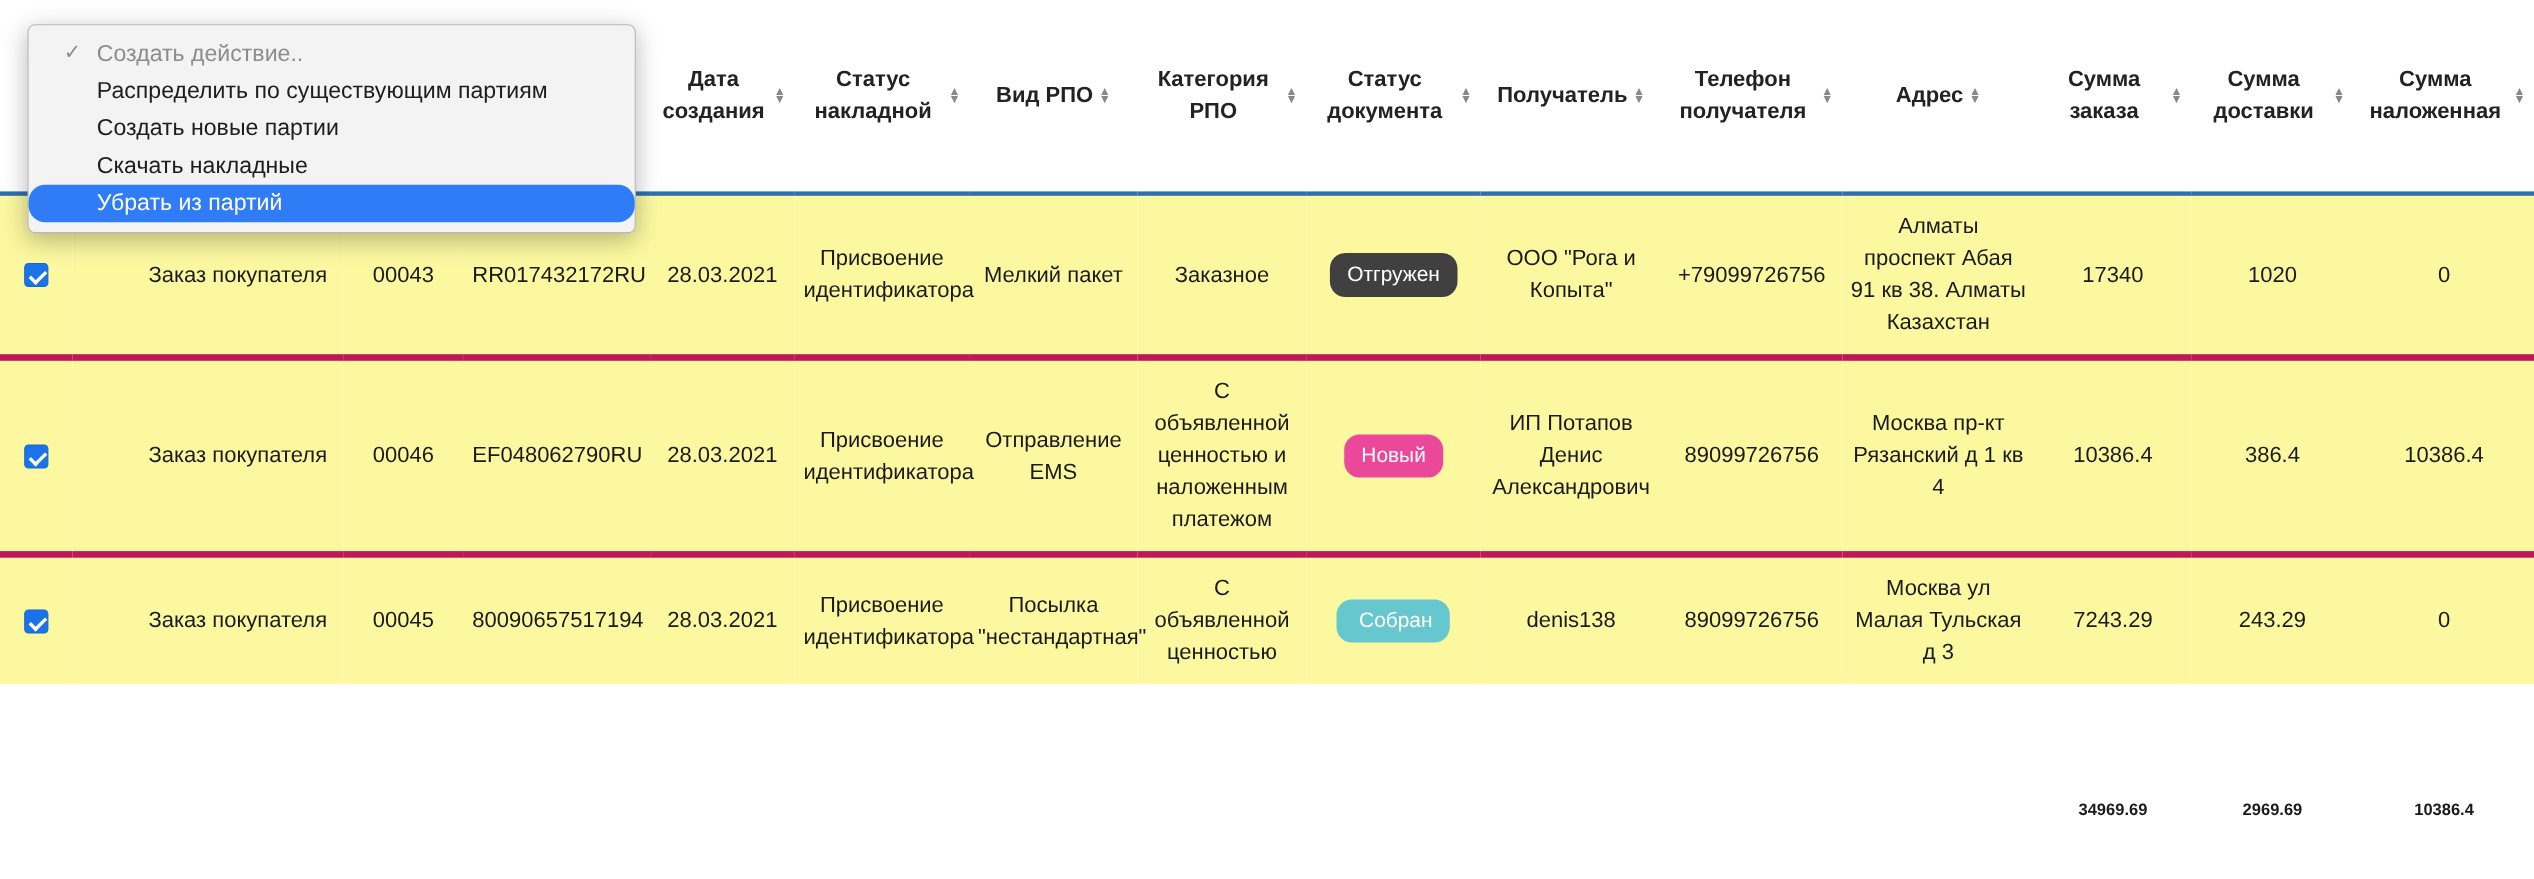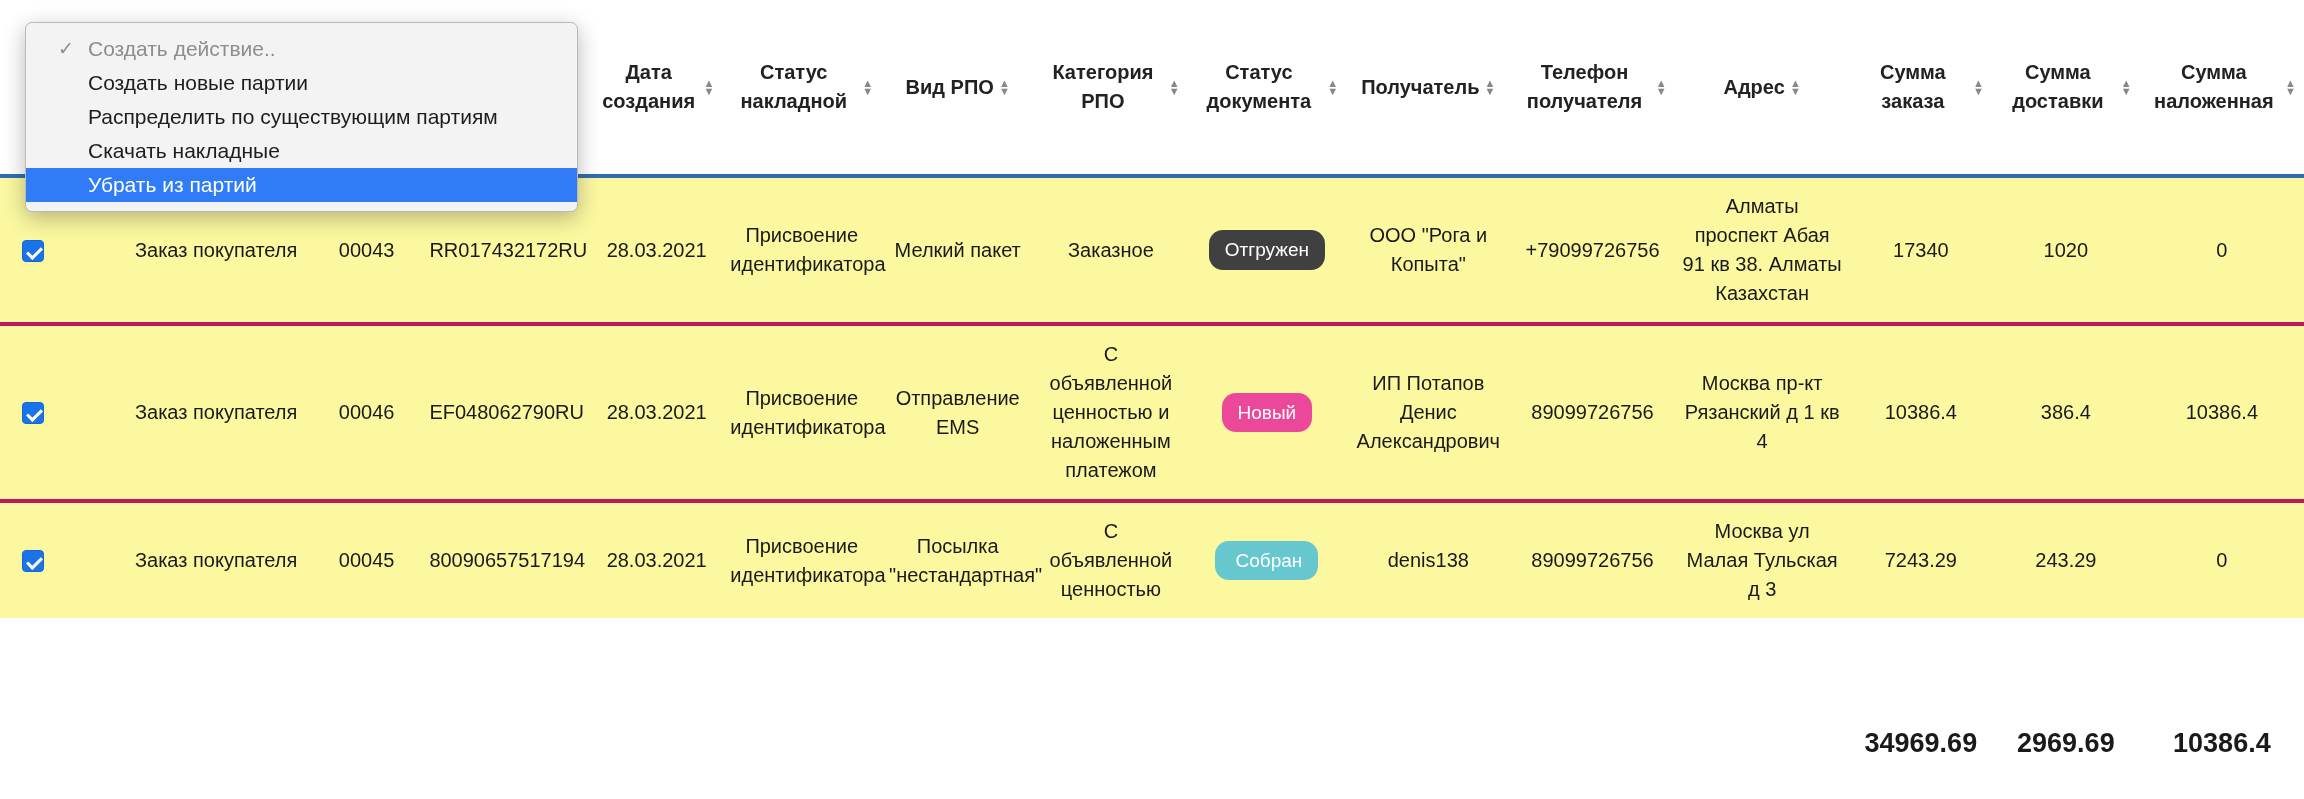--- a/index.html
+++ b/index.html
@@ -59,21 +59,21 @@
     flex-direction: column;
     align-items: center;
   }
   .sort-ic span { display: block; height: 8px; }
   .grid thead tr { border-bottom: 4px solid #2f6fb0; }
 
   .grid tbody tr {
     background: #fbf8a0;
   }
   .grid tbody tr td {
-    border-bottom: 4px solid #be185d;
+    border-bottom: 6px solid #be185d;
     padding-top: 14px;
     padding-bottom: 14px;
   }
   .grid tbody tr:last-child td { border-bottom: none; }
 
   .chk {
     -webkit-appearance: none;
     appearance: none;
     width: 22px; height: 22px;
     border-radius: 4px;
@@ -112,21 +112,21 @@
     top: 728px;
     width: 2304px;
     height: 50px;
   }
   .totals table {
     width: 2304px;
     table-layout: fixed;
     border-collapse: collapse;
   }
   .totals td {
-    font-size: 27px;
+    font-size: 15px;
     font-weight: bold;
     text-align: center;
     color: #1a1a1a;
     padding: 0 8px;
   }
 
   
   .menu {
     position: absolute;
     left: 25px;
@@ -146,20 +146,21 @@
     color: #1d1d1d;
     padding-left: 62px;
     white-space: nowrap;
     cursor: default;
     position: relative;
   }
   .menu-item.disabled { color: #8d8d8d; }
   .menu-item.selected {
     background: #2f7cf6;
     color: #ffffff;
+    border-radius: 15px;
   }
   .menu-check {
     position: absolute;
     left: 32px;
     top: 0;
     font-size: 19px;
     color: #8d8d8d;
   }
 </style>
 </head>
@@ -376,24 +377,24 @@
     </tbody>
       </table>
   </div>
 
   <div class="menu">
     <div class="menu-item disabled">
       <span class="menu-check">✓</span>
       <span>Создать действие..</span>
     </div>
     <div class="menu-item">
-      <span>Создать новые партии</span>
+      <span>Распределить по существующим партиям</span>
     </div>
     <div class="menu-item">
-      <span>Распределить по существующим партиям</span>
+      <span>Создать новые партии</span>
     </div>
     <div class="menu-item">
       <span>Скачать накладные</span>
     </div>
     <div class="menu-item selected">
       <span>Убрать из партий</span>
     </div>
   </div>
 
 </div>

